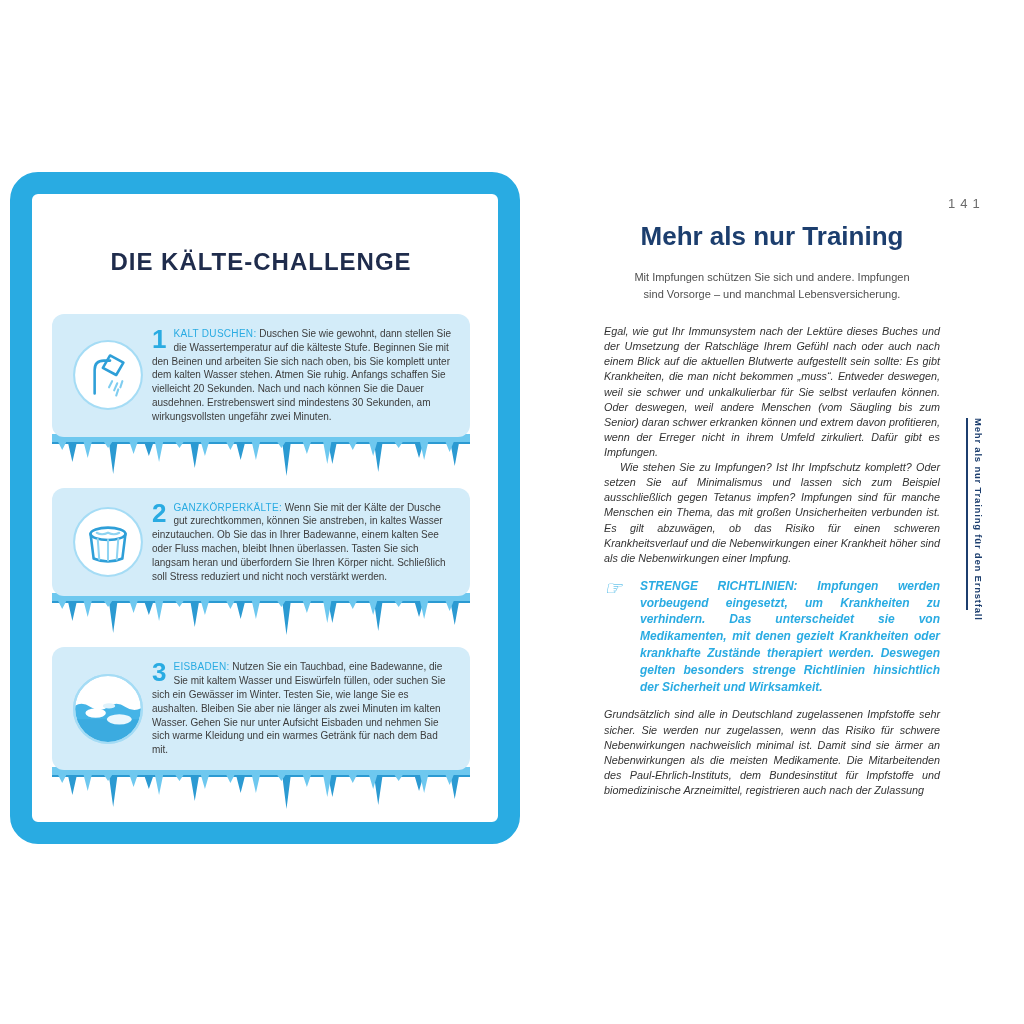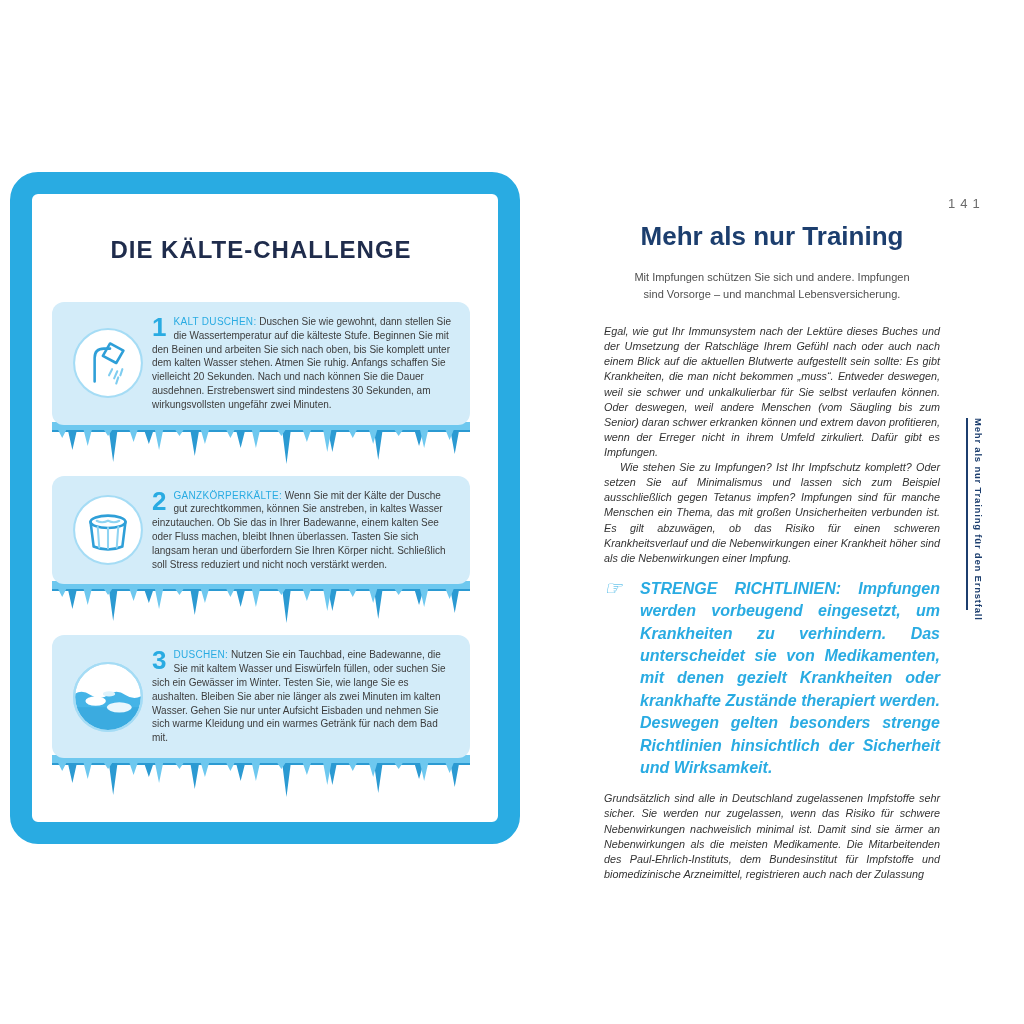--- a/index.html
+++ b/index.html
@@ -14,21 +14,21 @@
   html,body{margin:0;padding:0;}
   body{
     width:1024px;height:1024px;position:relative;background:#ffffff;
     font-family:"Liberation Sans", sans-serif;overflow:hidden;
   }
 
   
   .left-page{
     position:absolute;left:10px;top:172px;width:510px;height:672px;
     border:22px solid var(--accent,#29abe2);border-radius:28px;background:#fff;
-    padding:0 28px 0 20px;
+    padding:12px 28px 0 20px;
   }
   .kc-title{
     margin:42px 0 0;text-align:center;font-size:24px;font-weight:bold;
     color:#1f2c4c;letter-spacing:1px;
   }
   .steps{margin-top:38px;}
   .step{margin-bottom:10px;}
   .step-box{
     display:flex;align-items:center;background:var(--boxbg,#d3ecf9);
     border-radius:12px;padding:13px 12px;position:relative;z-index:1;
@@ -58,21 +58,21 @@
     margin:18px auto 0;max-width:296px;text-align:center;
     font-size:11px;color:#4f4f4f;line-height:1.5;
   }
   .bodytext{margin-top:22px;font-size:10.8px;color:#333;line-height:1.4;text-align:justify;font-style:italic;}
   .bodytext p{margin:0;}
   .p-indent{text-indent:16px;}
   .callout{
     display:flex;gap:8px;margin:12px 0;color:var(--accent,#29abe2);font-weight:bold;
   }
   .hand{flex:0 0 28px;font-size:20px;line-height:1;font-weight:normal;color:var(--accent,#29abe2);}
-  .callout-body{flex:1;font-size:16px;line-height:1.4;text-align:justify;}
+  .callout-body{flex:1;font-size:12px;line-height:1.4;text-align:justify;}
 
   .margin-tab{position:absolute;left:966px;top:418px;display:flex;align-items:flex-start;}
   .tab-rule{width:1.5px;height:192px;background:var(--navy,#1c3e6e);}
   .tab-text{
     writing-mode:vertical-rl;white-space:nowrap;margin-left:5px;
     font-size:9.5px;font-weight:bold;color:var(--navy,#1c3e6e);letter-spacing:0.8px;
   }
 </style>
 </head>
 <body>
@@ -154,21 +154,21 @@
               <path d="M2 46 H70 V70 H2 Z" fill="#2e9fd8" opacity="0.45"></path>
               <ellipse cx="24" cy="40" rx="10" ry="4.5" fill="#ffffff"></ellipse>
               <ellipse cx="47" cy="46" rx="12" ry="5" fill="#eaf7fd"></ellipse>
               <ellipse cx="37" cy="33" rx="6" ry="2.5" fill="#dff2fb"></ellipse>
             </g>
             <circle cx="36" cy="36" r="33" fill="none" stroke="#a5dcf5" stroke-width="2"></circle>
           </svg>
         </div>
         <div class="step-content">
           <span class="step-number">3</span>
-          <span class="step-label">DUSCHEN:</span>
+          <span class="step-label">EISBADEN:</span>
           <span>Nutzen Sie ein Tauchbad, eine Badewanne, die Sie mit kaltem Wasser und Eiswürfeln füllen, oder suchen Sie sich ein Gewässer im Winter. Testen Sie, wie lange Sie es aushalten. Bleiben Sie aber nie länger als zwei Minuten im kalten Wasser. Gehen Sie nur unter Aufsicht Eisbaden und nehmen Sie sich warme Kleidung und ein warmes Getränk für nach dem Bad mit.</span>
         </div>
       </div>
       <svg class="icicles" viewBox="0 0 410 44" preserveAspectRatio="none">
           <use href="#icicle-shape"></use>
         </svg>
     </div>
 
   </div>
 </div>

